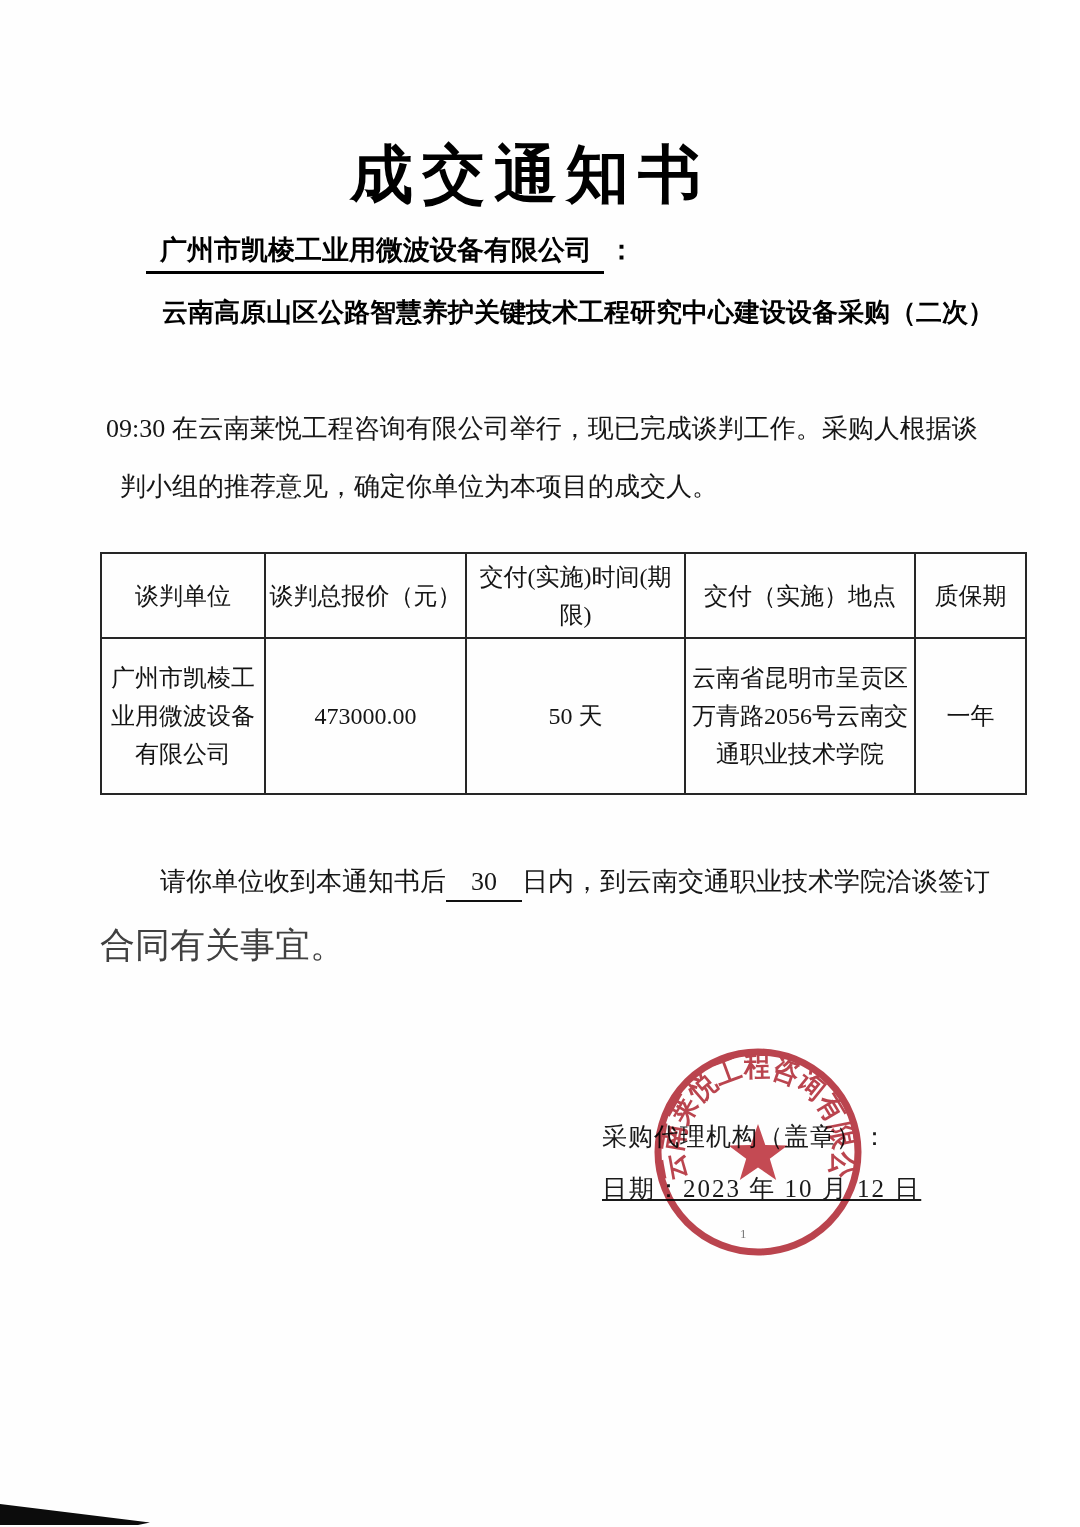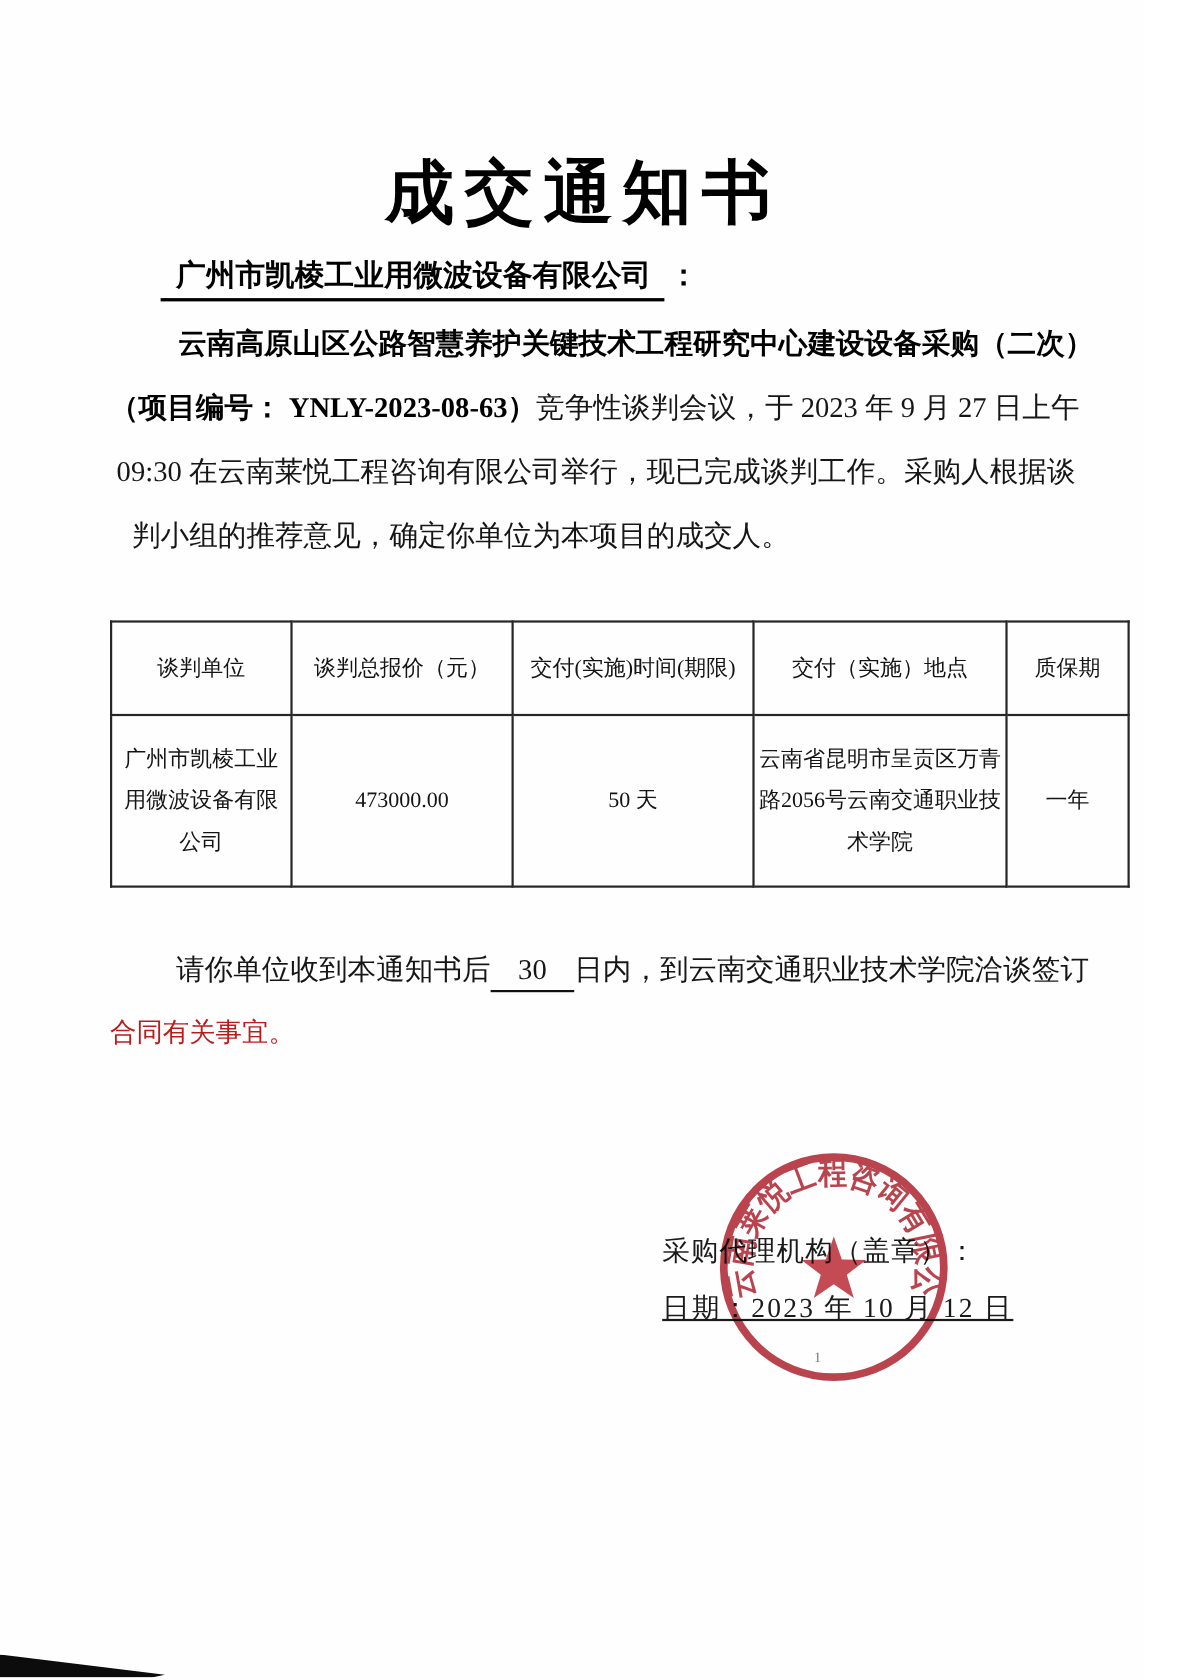--- a/index.html
+++ b/index.html
@@ -29,24 +29,24 @@
   .recipient-colon{margin-left:4px;}
   
   .b-line{font-size:26px;color:#161616;}
   .bold{font-weight:700;color:#000;}
   .line1{top:295px;left:162px;}
   .line2{top:353px;left:100px;}
   .line3{top:411px;left:106px;}
   .line4{top:469px;left:120px;text-align:right;}
   
   .award-table{
-    position:absolute;top:564px;left:100px;
+    position:absolute;top:552px;left:100px;
     width:885px;height:241px;
     border-collapse:collapse;table-layout:fixed;
-    font-size:20px;color:#141414;
+    font-size:24px;color:#141414;
   }
   .award-table th,.award-table td{
     border:2px solid #262626;
     text-align:center;vertical-align:middle;
     padding:2px 3px;
     font-weight:400;
     line-height:38px;
     white-space:normal;
     word-break:break-all;
   }
@@ -54,21 +54,21 @@
   .award-table tbody tr{height:156px;}
   .col1{width:156px;} .col2{width:193px;} .col3{width:211px;}
   .col4{width:222px;} .col5{width:103px;}
   
   .notice1{top:864px;left:160px;font-size:26px;color:#161616;}
   .days-underline{
     display:inline-block;width:76px;text-align:center;
     border-bottom:2px solid #111;
     padding-bottom:5px;line-height:26px;
   }
-  .notice2{top:922px;left:100px;font-size:24px;color:#b91c1c;}
+  .notice2{top:922px;left:100px;font-size:35px;color:#404040;}
   
   .sig-agency{top:1120px;left:602px;font-size:25px;color:#1a1a1a;letter-spacing:1px;}
   .sig-date{top:1172px;left:602px;font-size:25px;color:#1a1a1a;letter-spacing:2px;text-decoration:underline;}
   
   .stamp{
     position:absolute;top:1017px;left:623px;
     width:270px;height:270px;
     mix-blend-mode:multiply;
     opacity:0.92;
   }
@@ -101,23 +101,20 @@
 
 <div class="page">
 
   <div class="abs doc-title">成交通知书</div>
 
   <div class="abs recipient-line">
     <span class="recipient-underline">广州市凯棱工业用微波设备有限公司</span><span class="recipient-colon">：</span>
   </div>
 
   <div class="abs b-line bold line1">云南高原山区公路智慧养护关键技术工程研究中心建设设备采购（二次）</div>
-  <div class="abs b-line line2">
-    <span class="bold">（项目编号： YNLY-2023-08-63）</span><span>竞争性谈判会议，于 2023 年 9 月 27 日上午</span>
-  </div>
   <div class="abs b-line line3">09:30 在云南莱悦工程咨询有限公司举行，现已完成谈判工作。采购人根据谈</div>
   <div class="abs b-line line4">判小组的推荐意见，确定你单位为本项目的成交人。</div>
 
   <table class="award-table">
     <thead>
       <tr>
         <th class="col1">谈判单位</th>
         <th class="col2">谈判总报价（元）</th>
         <th class="col3">交付(实施)时间(期限)</th>
         <th class="col4">交付（实施）地点</th>

